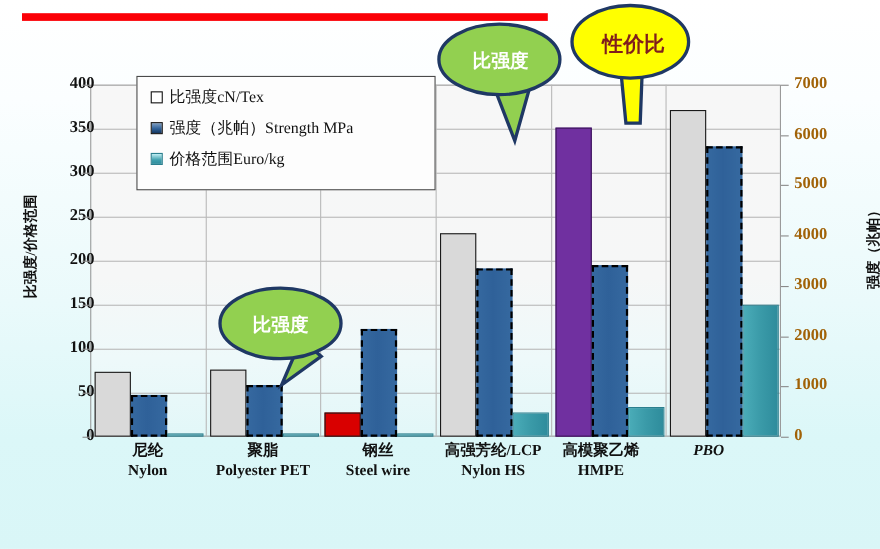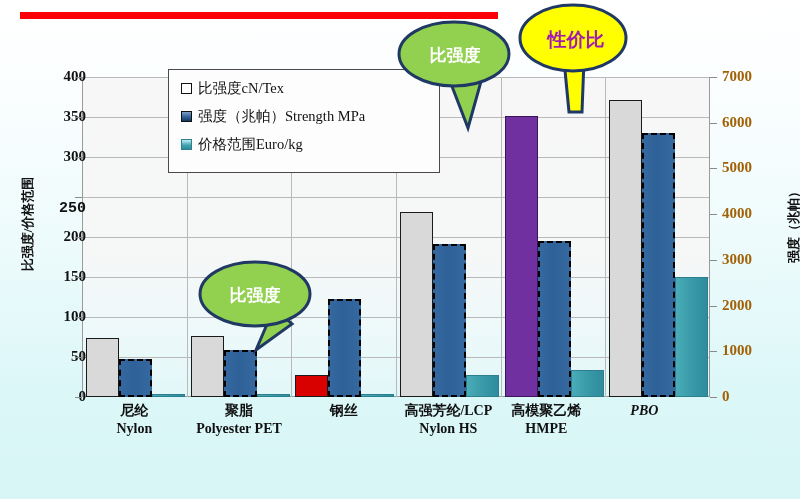--- a/index.html
+++ b/index.html
@@ -74,38 +74,37 @@
     font-size:14px;font-weight:bold;color:#111;line-height:1.25;
   }
   .xcat .cn{display:block;}
   .xcat .en{display:block;}
 
   
   .legend{
     position:absolute;left:124px;top:69px;width:272px;height:104px;
     background:#fdfdfd;border:1px solid #4a4a4a;box-sizing:border-box;
     padding:9px 10px 0 12px;
-    margin-left:44px;
   }
   .legend-row{display:flex;align-items:center;margin-bottom:9px;}
   .swatch{width:11px;height:11px;margin-right:6px;box-sizing:border-box;flex:none;}
   .swatch.spec{background:#ffffff;border:1.6px solid #111;}
   .swatch.price{background:linear-gradient(to bottom,#bfeef3 0%,#3fa0ae 60%,#2e8c9c 100%);border:1px solid #2b7f8e;}
   .swatch.strength{background:linear-gradient(to bottom,#7f9ec2 0%,#2f6199 55%,#16375f 100%);border:1px solid #111;}
   .legend-label{font-size:14.5px;color:#111;white-space:nowrap;}
 
   
   .callout{position:absolute;}
   .callout svg{display:block;overflow:visible;}
   .callout .ctext{
     position:absolute;width:100%;text-align:center;
     font-weight:bold;white-space:nowrap;
   }
   .callout.green .ctext{color:#ffffff;font-size:17px;}
-  .callout.yellow .ctext{color:#a21caf;font-size:19px;}
+  .callout.yellow .ctext{color:#7f1d1d;font-size:19px;}
 
   #co1{left:196px;top:258px;width:118px;height:120px;}
   #co2{left:396px;top:16px;width:118px;height:118px;}
   #co3{left:516px;top:2px;width:120px;height:112px;}
 </style>
 </head>
 <body>
 
 <div id="slide">
 
@@ -126,21 +125,21 @@
       <div class="ytick" style="top: 389px;">0</div>
       <div class="tick-mark tick-l" style="top: 397px;"></div>
       <div class="ytick" style="top: 349px;">50</div>
       <div class="tick-mark tick-l" style="top: 357px;"></div>
       <div class="ytick" style="top: 309px;">100</div>
       <div class="tick-mark tick-l" style="top: 317px;"></div>
       <div class="ytick" style="top: 269px;">150</div>
       <div class="tick-mark tick-l" style="top: 277px;"></div>
       <div class="ytick" style="top: 229px;">200</div>
       <div class="tick-mark tick-l" style="top: 237px;"></div>
-      <div class="ytick" style="top: 201px; font-family: Liberation Mono, monospace;">250</div>
+      <div class="ytick" style="top: 189px;">250</div>
       <div class="tick-mark tick-l" style="top: 197px;"></div>
       <div class="ytick" style="top: 149px;">300</div>
       <div class="tick-mark tick-l" style="top: 157px;"></div>
       <div class="ytick" style="top: 109px;">350</div>
       <div class="tick-mark tick-l" style="top: 117px;"></div>
       <div class="ytick" style="top: 69px;">400</div>
       <div class="tick-mark tick-l" style="top: 77px;"></div>
       <div class="ytick-r" style="top: 389px;">0</div>
       <div class="tick-mark tick-r" style="top: 397px;"></div>
       <div class="ytick-r" style="top: 343.286px;">1000</div>
@@ -204,20 +203,21 @@
       <div class="xcat" style="left: 0px; width: 104.667px;">
         <span class="cn">尼纶</span>
         <span class="en">Nylon</span>
       </div>
       <div class="xcat" style="left: 104.667px; width: 104.667px;">
         <span class="cn">聚脂</span>
         <span class="en">Polyester PET</span>
       </div>
       <div class="xcat" style="left: 209.333px; width: 104.667px;">
         <span class="cn">钢丝</span>
+        <span class="en">Steel wire</span>
       </div>
       <div class="xcat" style="left: 314px; width: 104.667px;">
         <span class="cn">高强芳纶/LCP</span>
         <span class="en">Nylon HS</span>
       </div>
       <div class="xcat" style="left: 412px; width: 104.667px;">
         <span class="cn">高模聚乙烯</span>
         <span class="en">HMPE</span>
       </div>
       <div class="xcat" style="left: 510px; width: 104.667px; font-style: italic;">

